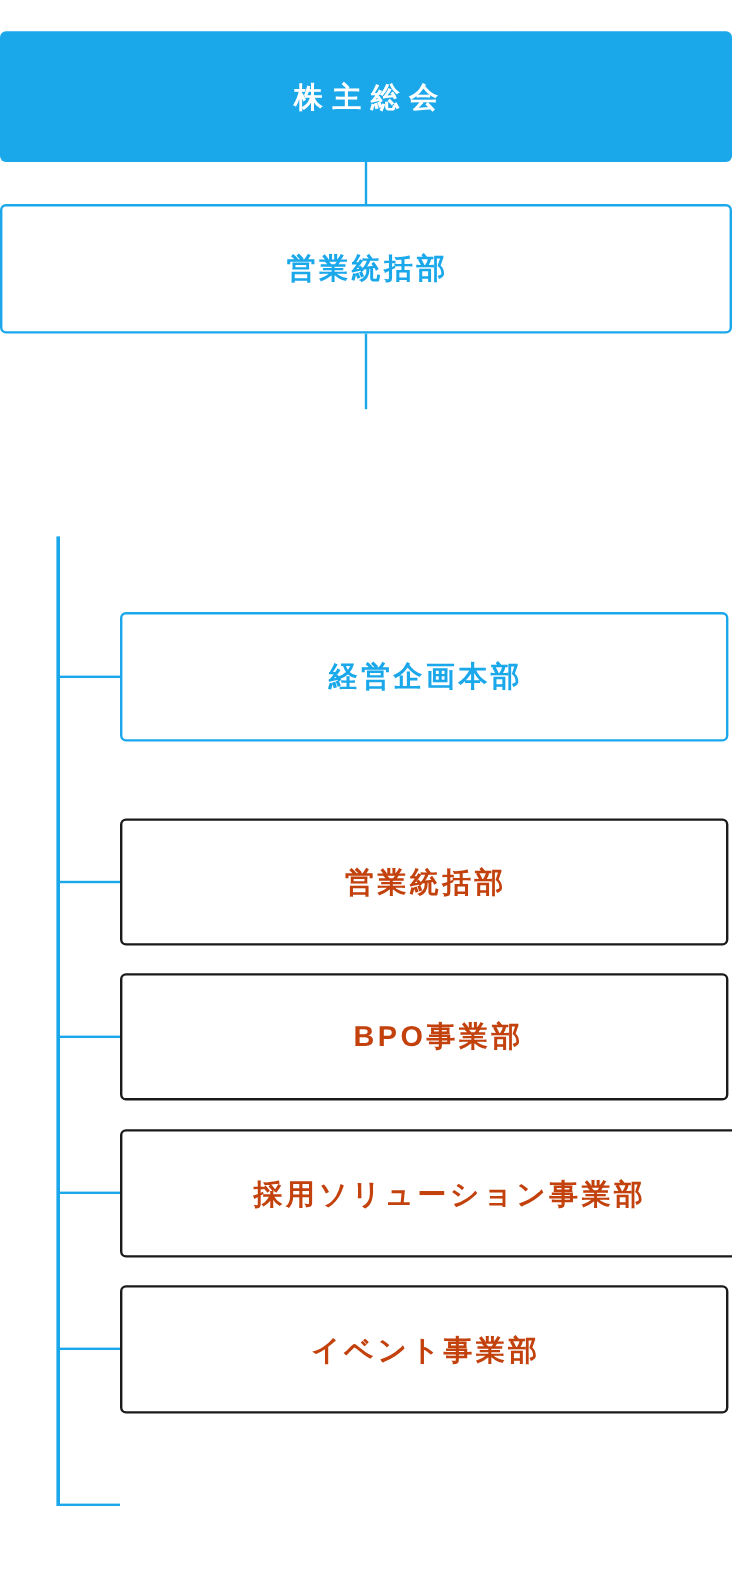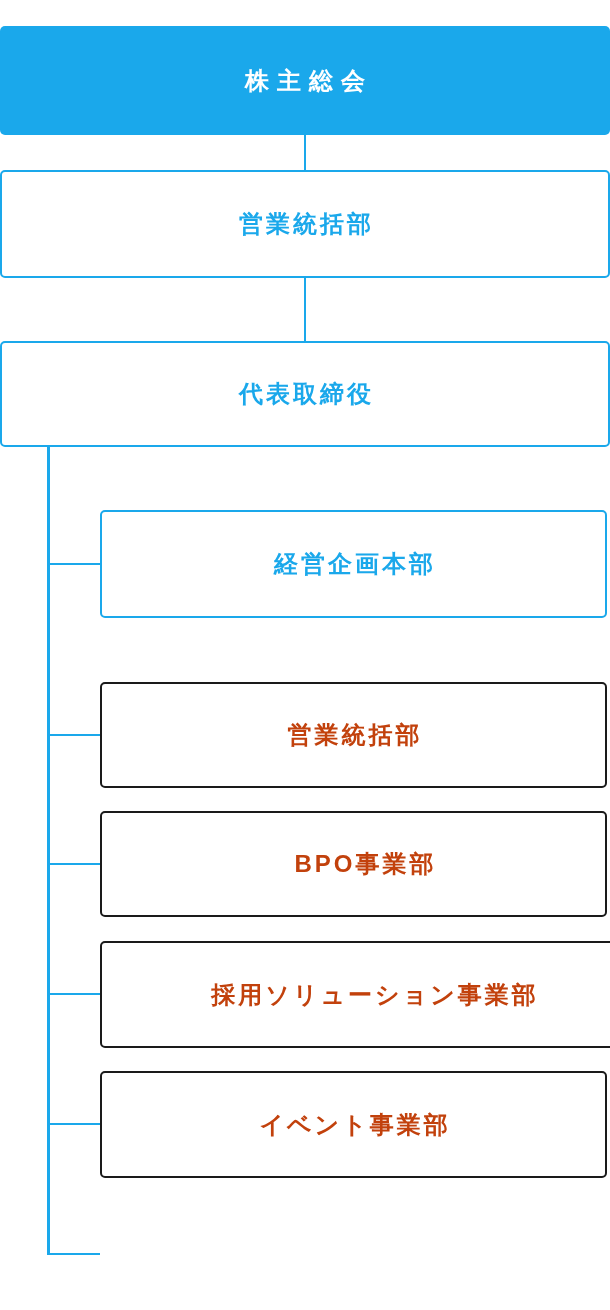--- a/index.html
+++ b/index.html
@@ -88,23 +88,20 @@
   <div class="line h h6"></div>
 
   <div class="node solid-blue n1">
     <span>株主総会</span>
   </div>
 
   <div class="node outline-blue n2">
     <span>営業統括部</span>
   </div>
 
-  <div class="node outline-blue n3">
-    <span>代表取締役</span>
-  </div>
 
   <div class="node outline-blue n4">
     <span>経営企画本部</span>
   </div>
 
   <div class="node outline-dark n5">
     <span>営業統括部</span>
   </div>
 
   <div class="node outline-dark n6">

